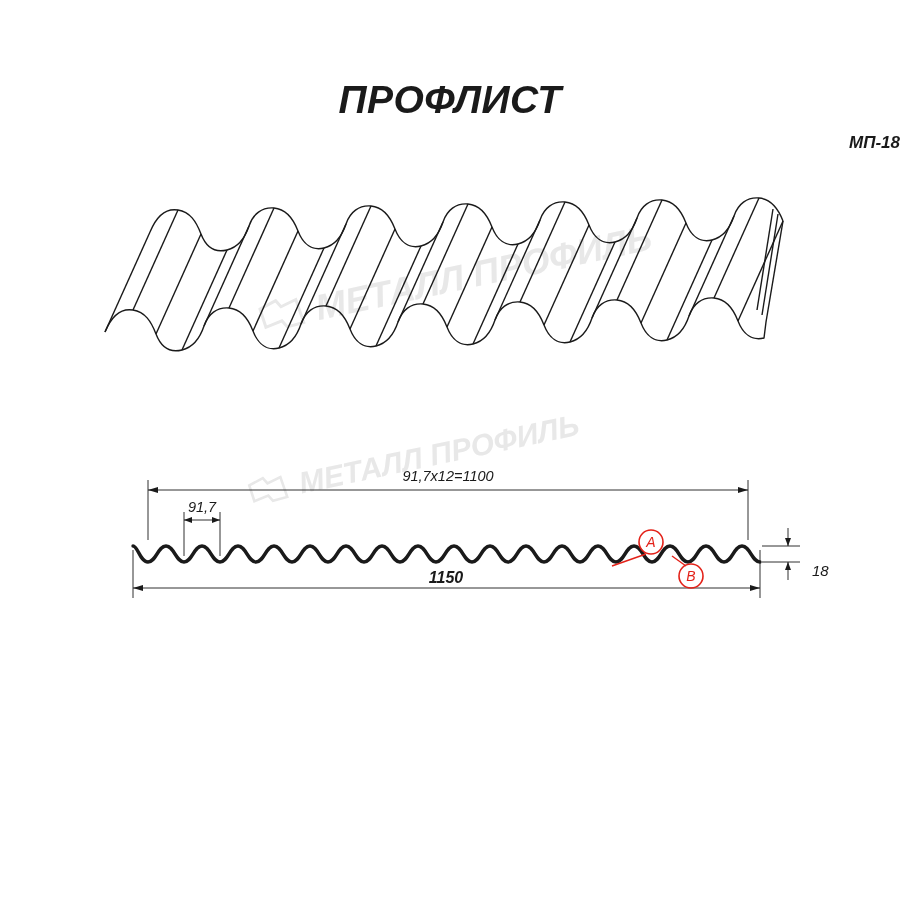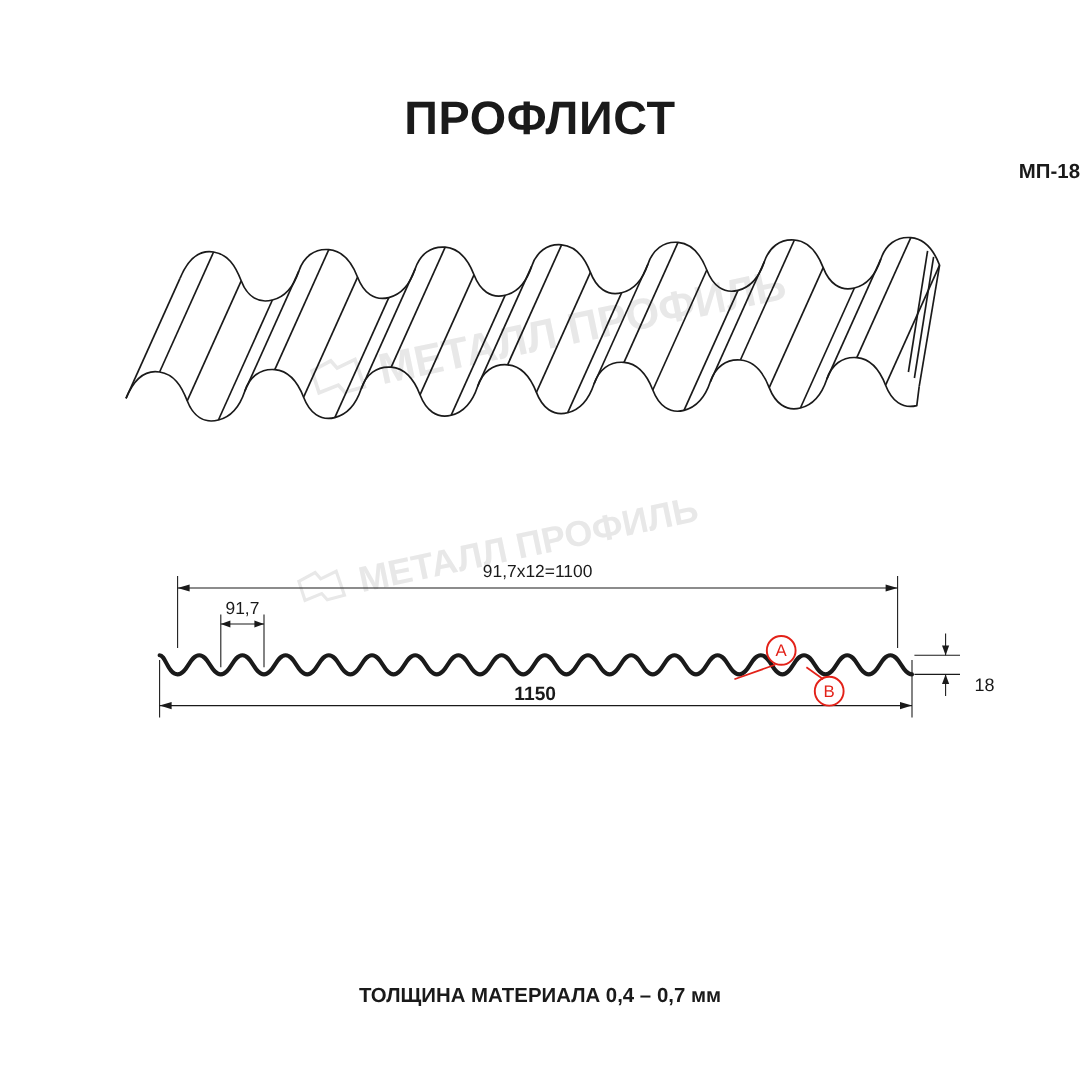--- a/index.html
+++ b/index.html
@@ -12,20 +12,21 @@
     height: 900px;
     font-family: "Liberation Sans", sans-serif;
     color: #1a1a1a;
     position: relative;
     overflow: hidden;
   }
   .page {
     position: relative;
     width: 900px;
     height: 900px;
+    font-style: italic;
   }
   .title {
     position: absolute;
     top: 78px;
     left: 0;
     width: 900px;
     text-align: center;
     font-size: 39px;
     font-weight: bold;
     letter-spacing: 0.5px;
@@ -296,14 +297,13 @@
       </g>
 
       <g>
         <circle cx="691" cy="576" r="12" fill="none" stroke="#e32118" stroke-width="1.6"></circle>
         <text x="691" y="581" text-anchor="middle" font-family="Liberation Sans, sans-serif" font-size="14" fill="#e32118">B</text>
         <path d="M686,566 L672,556" fill="none" stroke="#e32118" stroke-width="1.4"></path>
       </g>
     </g>
   </svg>
 
-  <div class="footer">ТОЛЩИНА МАТЕРИАЛА 0,4 – 0,7 мм</div>
 </div>
 
 </body></html>

